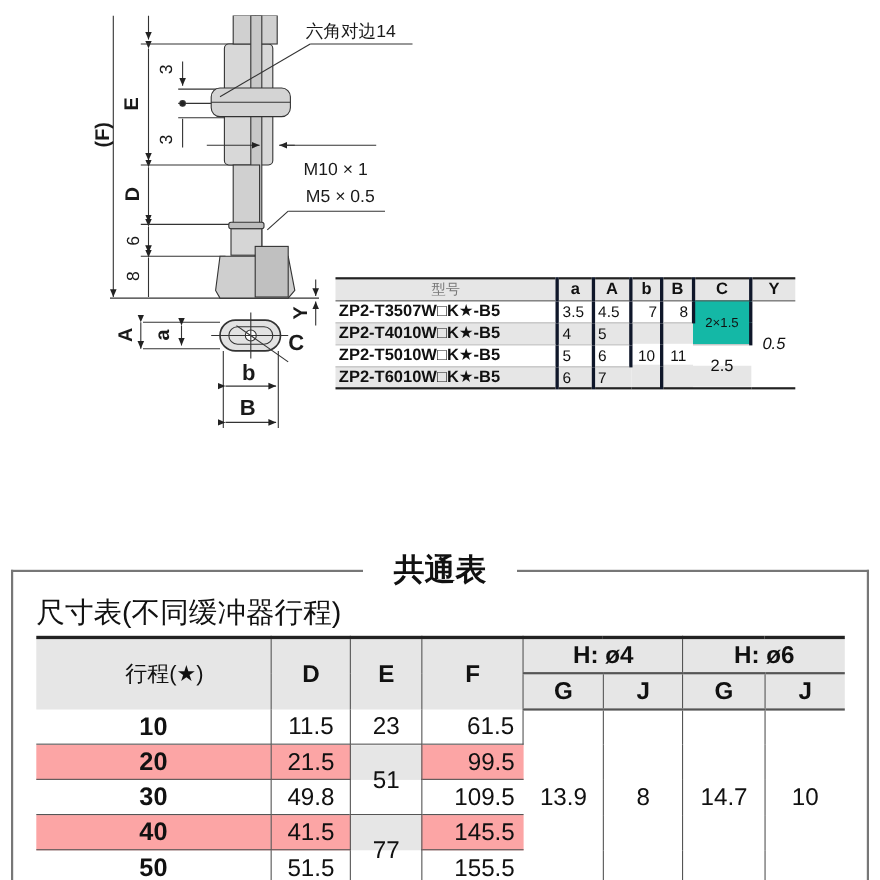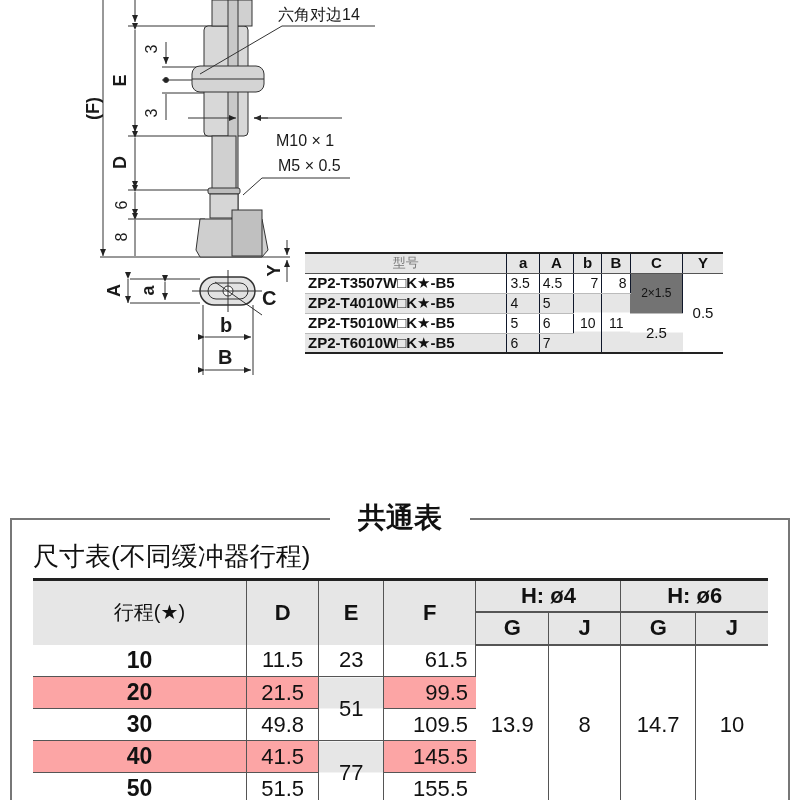--- a/index.html
+++ b/index.html
@@ -1,31 +1,31 @@
 <!DOCTYPE html>
 <html><head>
 <meta charset="utf-8">
 <style>
   * { box-sizing: border-box; margin: 0; padding: 0; }
   html, body { width: 800px; height: 800px; background: #ffffff; overflow: hidden; }
   body { position: relative; font-family: "Liberation Sans", "DejaVu Sans", sans-serif; color: #111; }
 
   
-  #drawing { position: absolute; left: 0; top: 0; width: 688px; height: 400px; }
+  #drawing { position: absolute; left: 0; top: 14px; width: 688px; height: 400px; }
   .lbl { position: absolute; font-family: "Liberation Sans", sans-serif; color: #1a1a1a; white-space: nowrap; }
   .vlbl { transform: rotate(-90deg); transform-origin: center center; font-weight: bold; font-size: 18px; }
   .vnum { transform: rotate(-90deg); transform-origin: center center; font-size: 16px; }
   .callout { font-size: 16px; }
   .bold18 { font-weight: bold; font-size: 20px; }
 
   
   #small-section { position: absolute; left: 305px; top: 250px; width: 420px; }
   #small-title { font-size: 20px; font-weight: normal; height: 24px; line-height: 24px; }
   table.small { border-collapse: collapse; width: 418px; border-top: 2px solid #222; border-bottom: 2px solid #222; margin-top: 2px; }
-  table.small td, table.small th { font-size: 14px; height: 20px; line-height: 18px; padding: 0 3px; border-right: 1px solid #0f172a; }
+  table.small td, table.small th { font-size: 14px; height: 20px; line-height: 18px; padding: 0 3px; border-right: 3px solid #0f172a; }
   table.small th { font-weight: bold; font-size: 15px; text-align: center; background: #e6e6e6; border-bottom: 1px solid #555; }
   table.small th.model-h { font-weight: normal; color: #777; font-size: 13px; }
   table.small td.model { font-weight: bold; font-size: 15px; text-align: left; letter-spacing: 0; }
   table.small tr.shade td.sh { background: #e6e6e6; }
   table.small td:last-child, table.small th:last-child { border-right: none; }
   table.small td.num { text-align: left; }
   table.small td.rnum { text-align: right; }
   table.small td.cnum { text-align: center; }
   table.small tr td { border-bottom: 1px solid #bbb; }
 
@@ -156,22 +156,22 @@
       <th style="width:28px">B</th>
       <th style="width:52px">C</th>
       <th style="width:40px">Y</th>
     </tr>
     <tr>
       <td class="model">ZP2-T3507W□K★-B5</td>
       <td class="num">3.5</td>
       <td class="num">4.5</td>
       <td class="rnum">7</td>
       <td class="rnum">8</td>
-      <td class="cnum" rowspan="2" style="background:#737373;font-size:12px;">2×1.5</td>
-      <td class="cnum" rowspan="4" style="font-size:15px;">0.5</td>
+      <td class="cnum" rowspan="2" style="background:#14b8a6;font-size:12px;">2×1.5</td>
+      <td class="cnum" rowspan="4" style="font-size:15px;font-style:italic;">0.5</td>
     </tr>
     <tr class="shade">
       <td class="model sh">ZP2-T4010W□K★-B5</td>
       <td class="num sh">4</td>
       <td class="num sh">5</td>
       <td class="cnum" rowspan="3" style="background:linear-gradient(#e6e6e6 33%,#fff 33%,#fff 66%,#e6e6e6 66%);">10</td>
       <td class="cnum" rowspan="3" style="background:linear-gradient(#e6e6e6 33%,#fff 33%,#fff 66%,#e6e6e6 66%);">11</td>
     </tr>
     <tr>
       <td class="model">ZP2-T5010W□K★-B5</td>

